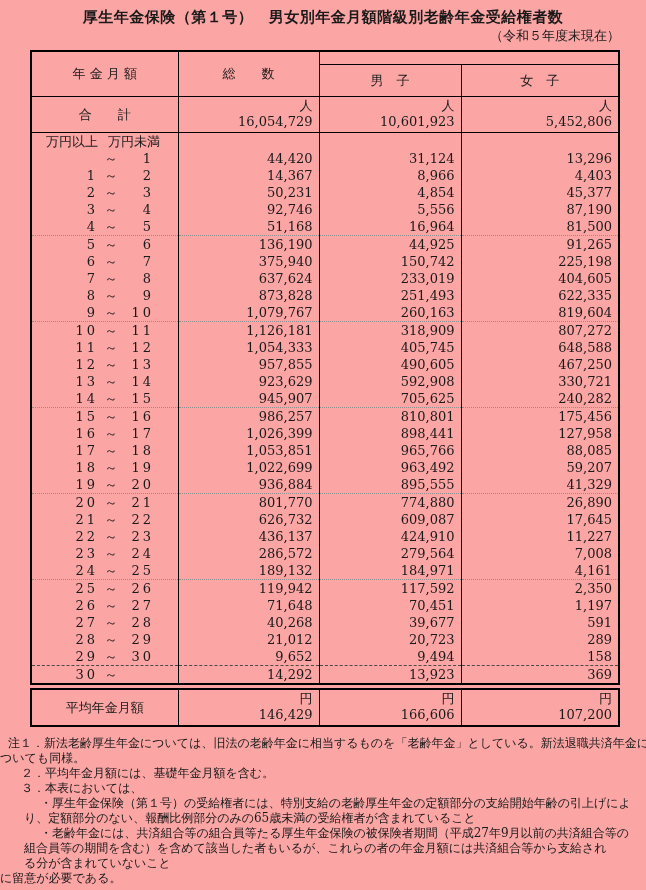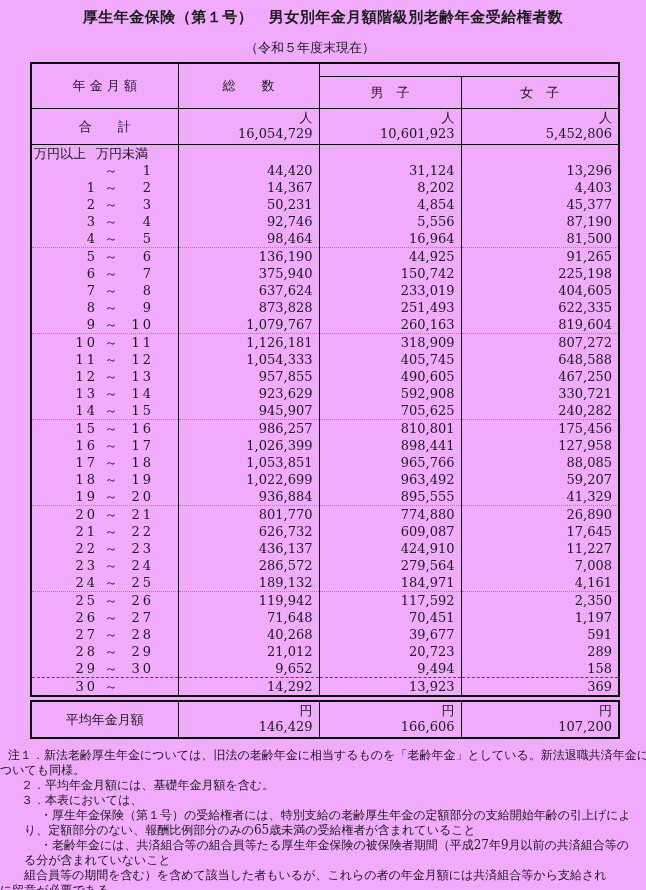--- a/index.html
+++ b/index.html
@@ -1,37 +1,36 @@
 <!DOCTYPE html>
 <html><head>
 <meta charset="utf-8">
 <style>
   * { margin: 0; padding: 0; box-sizing: border-box; }
   html, body { background: #ffffff; }
   .page {
     position: relative;
     width: 646px;
     height: 890px;
-    background: #f0abfc;
+    background: #fca5a5;
     color: #1a1a1a;
     font-family: "DejaVu Serif", "Liberation Serif", serif;
     overflow: hidden;
   }
   .title {
     padding-top: 8px;
     text-align: center;
     font-family: "DejaVu Sans", "Liberation Sans", sans-serif;
     font-weight: bold;
     font-size: 15px;
     letter-spacing: 0.5px;
   }
   .asof {
     width: 620px;
-    margin-top: 12px;
-    text-align: center;
+    text-align: right;
     font-size: 13px;
   }
   table {
     border-collapse: collapse;
     table-layout: fixed;
     margin-left: 30px;
     width: 588px;
     font-size: 13px;
   }
   table.main { margin-top: 5px; }
@@ -51,21 +50,21 @@
   .hd-main th { height: 32px; text-align: center; }
   .hd-rowspan { text-align: center; }
   thead th { border-bottom: 1px solid #000; }
   tr.total-row th, tr.total-row td { border-bottom: 1px solid #000; }
   tr.total-row th { text-align: center; }
   .unitcell { padding: 1px 6px 2px 0; text-align: right; }
   .unitcell .unit { display: block; text-align: right; line-height: 16px; }
   .unitcell .val  { display: block; text-align: right; line-height: 16px; }
   tr.class-header td { height: 17px; }
   .range-head { display: flex; padding-left: 2px; }
-  .range-head .rh-left { display: inline-block; }
+  .range-head .rh-left { display: inline-block; margin-left: 12px; }
   .range-head .rh-right { display: inline-block; margin-left: 10px; }
   tbody tr.data-row td { height: 17px; }
   td.c-label .lbl-wrap { display: flex; }
   td.c-label .low  { display: inline-block; width: 66px; text-align: right; letter-spacing: 3px; }
   td.c-label .tilde{ display: inline-block; width: 26px; text-align: center; }
   td.c-label .high { display: inline-block; width: 30px; text-align: right; letter-spacing: 3px; }
   td.num { text-align: right; padding-right: 6px; }
   tr.group-sep td { border-top: 1px dotted #8f8f8f; }
   tr.dash-sep  td { border-top: 1px dashed #4a4a4a; }
   table.avg { margin-top: 3px; }
@@ -151,21 +150,21 @@
 
   <tr class="data-row">
     <td class="c-label">
       <span class="lbl-wrap">
         <span class="low">1</span>
         <span class="tilde">～</span>
         <span class="high">2</span>
       </span>
     </td>
     <td class="num vline">14,367</td>
-    <td class="num vline">8,202</td>
+    <td class="num vline">8,966</td>
     <td class="num vline">4,403</td>
   </tr>
 
   <tr class="data-row">
     <td class="c-label">
       <span class="lbl-wrap">
         <span class="low">2</span>
         <span class="tilde">～</span>
         <span class="high">3</span>
       </span>
@@ -189,21 +188,21 @@
   </tr>
 
   <tr class="data-row">
     <td class="c-label">
       <span class="lbl-wrap">
         <span class="low">4</span>
         <span class="tilde">～</span>
         <span class="high">5</span>
       </span>
     </td>
-    <td class="num vline">98,464</td>
+    <td class="num vline">51,168</td>
     <td class="num vline">16,964</td>
     <td class="num vline">81,500</td>
   </tr>
 
   <tr class="data-row group-sep">
     <td class="c-label">
       <span class="lbl-wrap">
         <span class="low">5</span>
         <span class="tilde">～</span>
         <span class="high">6</span>
@@ -575,20 +574,20 @@
   <div class="note-line ind-1">２．平均年金月額には、基礎年金月額を含む。</div>
 
   <div class="note-line ind-1">３．本表においては、</div>
 
   <div class="note-line ind-3">・厚生年金保険（第１号）の受給権者には、特別支給の老齢厚生年金の定額部分の支給開始年齢の引上げによ</div>
 
   <div class="note-line ind-4">り、定額部分のない、報酬比例部分のみの65歳未満の受給権者が含まれていること</div>
 
   <div class="note-line ind-3">・老齢年金には、共済組合等の組合員等たる厚生年金保険の被保険者期間（平成27年9月以前の共済組合等の</div>
 
+  <div class="note-line ind-4">組合員等の期間を含む）を含めて該当した者もいるが、これらの者の年金月額には共済組合等から支給され</div>
+
   <div class="note-line ind-4">る分が含まれていないこと</div>
-
-  <div class="note-line ind-4">組合員等の期間を含む）を含めて該当した者もいるが、これらの者の年金月額には共済組合等から支給され</div>
 
   <div class="note-line ind-2">に留意が必要である。</div>
 </div>
 
 </div>
 
 </body></html>

